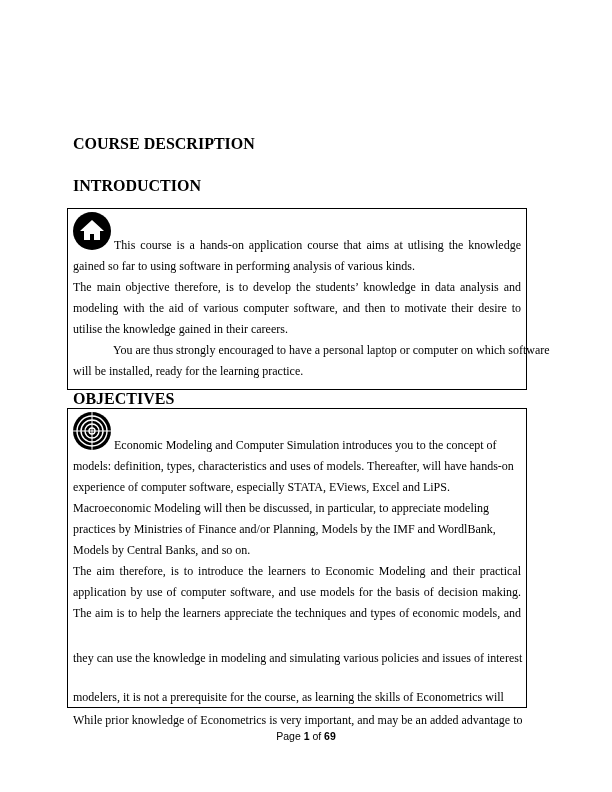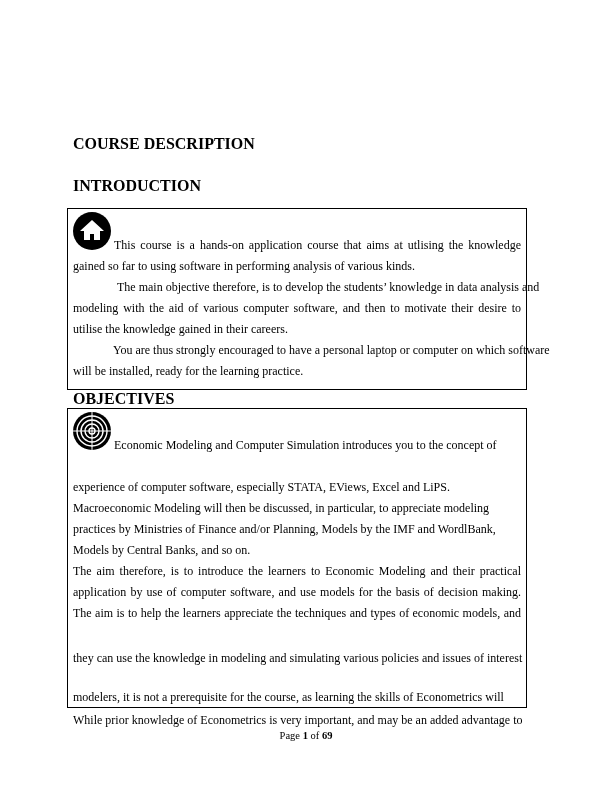--- a/index.html
+++ b/index.html
@@ -2,59 +2,60 @@
 <html><head>
 <meta charset="utf-8">
 <style>
   html, body { margin: 0; padding: 0; background: #ffffff; }
   body { width: 612px; height: 792px; position: relative; overflow: hidden; font-family: "Liberation Serif", serif; color: #000; }
   .heading { position: absolute; left: 73px; font-weight: bold; font-size: 16px; letter-spacing: 0; }
   .box { position: absolute; left: 67px; width: 460px; border: 1.3px solid #000; box-sizing: border-box; }
   .line { position: absolute; left: 5px; right: 5px; font-size: 12px; line-height: 14px; white-space: nowrap; }
   .just { text-align: justify; text-align-last: justify; }
   .icon { position: absolute; left: 4px; top: 2px; width: 40px; height: 40px; }
-  .footer { position: absolute; top: 730px; left: 0; width: 612px; text-align: center; font-family: Liberation Serif, serif; font-size: 10.5px; }
+  .footer { position: absolute; top: 730px; left: 0; width: 612px; text-align: center; font-family: Liberation Sans, sans-serif; font-size: 10.5px; }
   .footer b { font-weight: bold; }
 </style>
 </head>
 <body>
 
 <div>
 
   <div class="heading" style="top:135px;">COURSE DESCRIPTION</div>
 
   <div class="heading" style="top:177px;">INTRODUCTION</div>
 
   <div class="box" style="top:208px; height:182px;">
     <svg class="icon" viewBox="0 0 40 40">
       <circle cx="20" cy="20" r="19" fill="#000"></circle>
       <polygon points="20,9 8,20 12,20 12,29 18,29 18,23 22,23 22,29 28,29 28,20 32,20" fill="#fff"></polygon>
     </svg>
     <div class="line just" style="top:29px; left:46px;">This course is a hands-on application course that aims at utlising the knowledge</div>
     <div class="line" style="top:50px;">gained so far to using software in performing analysis of various kinds.</div>
-    <div class="line just" style="top:71px;margin-left:44px;">The main objective therefore, is to develop the students’ knowledge in data analysis and</div>
+    <div class="line just" style="top:71px;">The main objective therefore, is to develop the students’ knowledge in data analysis and</div>
     <div class="line just" style="top:92px;">modeling with the aid of various computer software, and then to motivate their desire to</div>
     <div class="line" style="top:113px;">utilise the knowledge gained in their careers.</div>
     <div class="line just" style="top:134px;margin-left:40px;">You are thus strongly encouraged to have a personal laptop or computer on which software</div>
     <div class="line" style="top:155px;">will be installed, ready for the learning practice.</div>
   </div>
 
   <div class="heading" style="top:390px;">OBJECTIVES</div>
 
   <div class="box" style="top:408px; height:300px;text-decoration:underline;">
     <svg class="icon" viewBox="0 0 40 40">
       <circle cx="20" cy="20" r="19" fill="#000"></circle>
       <circle cx="20" cy="20" r="15" fill="none" stroke="#fff" stroke-width="1.4"></circle>
       <circle cx="20" cy="20" r="11" fill="none" stroke="#fff" stroke-width="1.4"></circle>
       <circle cx="20" cy="20" r="7" fill="none" stroke="#fff" stroke-width="1.4"></circle>
       <circle cx="20" cy="20" r="3" fill="none" stroke="#fff" stroke-width="1.4"></circle>
       <line x1="20" y1="1" x2="20" y2="39" stroke="#fff" stroke-width="1"></line>
       <line x1="1" y1="20" x2="39" y2="20" stroke="#fff" stroke-width="1"></line>
     </svg>
     <div class="line" style="top:29px; left:46px;">Economic Modeling and Computer Simulation introduces you to the concept of</div>
+    <div class="line" style="top:50px;">models: definition, types, characteristics and uses of models. Thereafter, will have hands-on</div>
     <div class="line" style="top:71px;">experience of computer software, especially STATA, EViews, Excel and LiPS.</div>
     <div class="line" style="top:113px;">practices by Ministries of Finance and/or Planning, Models by the IMF and WordlBank,</div>
     <div class="line" style="top:92px;">Macroeconomic Modeling will then be discussed, in particular, to appreciate modeling</div>
     <div class="line" style="top:134px;">Models by Central Banks, and so on.</div>
     <div class="line just" style="top:155px;">The aim therefore, is to introduce the learners to Economic Modeling and their practical</div>
     <div class="line just" style="top:176px;">application by use of computer software, and use models for the basis of decision making.</div>
     <div class="line just" style="top:197px;">The aim is to help the learners appreciate the techniques and types of economic models, and</div>
     <div class="line just" style="top:218px;margin-top:24px;">they can use the knowledge in modeling and simulating various policies and issues of interest</div>
     <div class="line" style="top:276px;margin-top:28px;">While prior knowledge of Econometrics is very important, and may be an added advantage to</div>
     <div class="line" style="top:281px;">modelers, it is not a prerequisite for the course, as learning the skills of Econometrics will</div>

